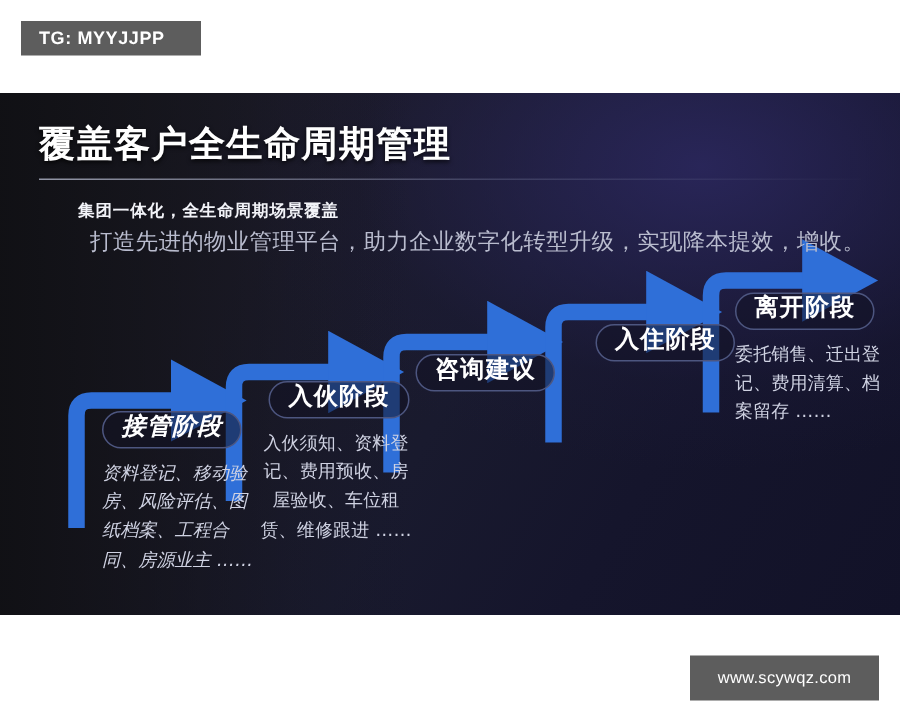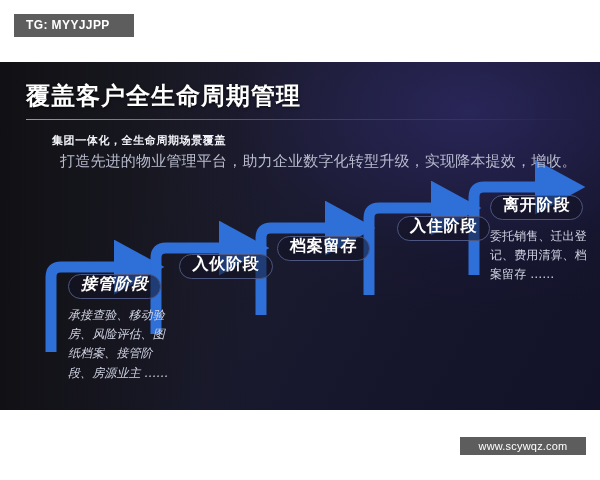--- a/index.html
+++ b/index.html
@@ -147,21 +147,21 @@
   .step-3 { left: 277px; top: 174px; }
   .step-4 { left: 386px; top: 154px; margin-left: 11px; }
   .step-5 { left: 490px; top: 133px; }
 
   
   .footer-wm {
     position: absolute;
     left: 460px;
     top: 437px;
     width: 126px;
-    height: 18px;
+    height: 30px;
     background: #5d5d5d;
     color: #ffffff;
     font-size: 11px;
     font-family: "Liberation Sans", sans-serif;
     display: flex;
     align-items: center;
     justify-content: center;
     letter-spacing: 0.2px;
   }
 </style>
@@ -190,29 +190,30 @@
       <path d="M261,253 L261,176 Q261,166 271,166 L338,166" marker-end="url(#ah)"></path>
       <path d="M369,233 L369,156 Q369,146 379,146 L444,146" marker-end="url(#ah)"></path>
       <path d="M474,213 L474,135 Q474,125 484,125 L548,125" marker-end="url(#ah)"></path>
     </g>
   </svg>
 
   <div class="steps-layer">
 
     <div class="step step-1">
       <span class="step-pill">接管阶段</span>
-      <div class="step-body">承接查验、移动验房、风险评估、图纸档案、接管阶段、房源业主 ……</div>
+      <div class="step-body">资料登记、移动验房、风险评估、图纸档案、工程合同、房源业主 ……</div>
     </div>
 
     <div class="step step-2">
       <span class="step-pill">入伙阶段</span>
+      <div class="step-body">入伙须知、资料登记、费用预收、房屋验收、车位租赁、维修跟进 ……</div>
     </div>
 
     <div class="step step-3">
-      <span class="step-pill">档案留存</span>
+      <span class="step-pill">咨询建议</span>
     </div>
 
     <div class="step step-4">
       <span class="step-pill">入住阶段</span>
     </div>
 
     <div class="step step-5">
       <span class="step-pill">离开阶段</span>
       <div class="step-body">委托销售、迁出登记、费用清算、档案留存 ……</div>
     </div>

